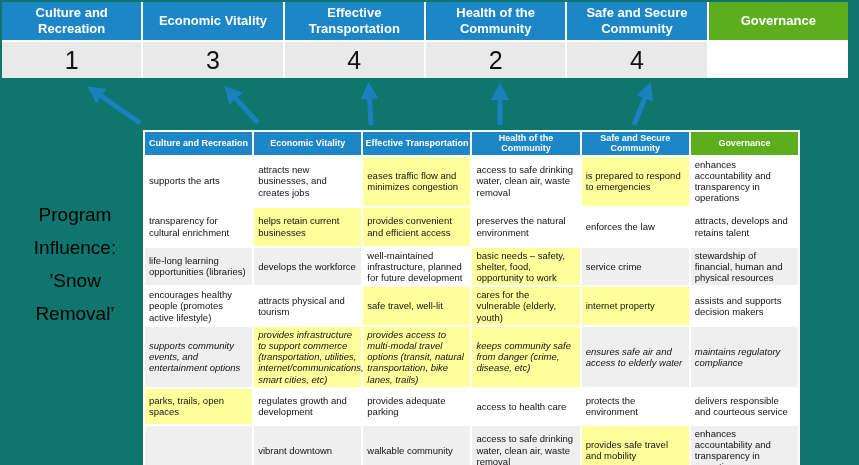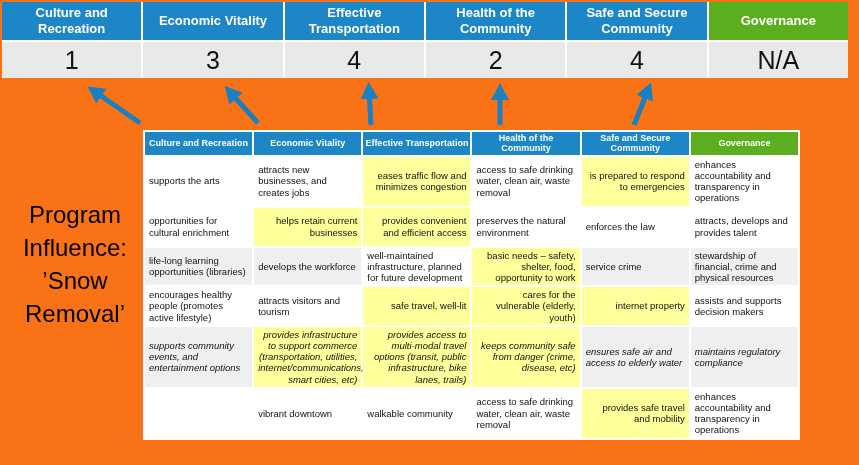--- a/index.html
+++ b/index.html
@@ -1,17 +1,17 @@
 <!DOCTYPE html>
 <html style="--blue: #1d86c6; --green: #5cae1f; --yellow: #ffff9c; --band: #efefef; --scorebg: #e9e9e9; --arrow: #1b7fc0;"><head>
 <meta charset="utf-8">
 <style>
   html,body { margin:0; padding:0; background:#fff; }
   .stage {
-    position:relative; width:859px; height:465px; background:#f97316;
+    position:relative; width:859px; height:465px; background:#0f766e;
     font-family:"Liberation Sans", sans-serif; overflow:hidden;
   }
   
   .summary {
     position:absolute; left:2px; top:2px; width:846px;
     display:grid; grid-template-columns:repeat(6,1fr);
     grid-template-rows:38px 36px; gap:2px; background:#fff;
   }
   .sum-h {
     background:var(--blue); color:#fff; font-weight:bold; font-size:13px;
@@ -23,21 +23,21 @@
     background:var(--scorebg); color:#111; font-size:25px;
     display:flex; align-items:center; justify-content:center;
   }
   
   .arrows { position:absolute; left:0; top:82px; width:859px; height:46px; }
   .arrows line { stroke:var(--arrow); stroke-width:5; }
   .arrows marker path { fill:var(--arrow); }
   
   .title {
     position:absolute; left:0; top:198px; width:150px; text-align:center;
-    font-size:24px; line-height:33px; color:#000; white-space:pre-line;
+    font-size:19px; line-height:33px; color:#000; white-space:pre-line;
   }
   
   .matrix {
     position:absolute; left:143px; top:130px; width:657px;
     border-collapse:separate; border-spacing:2px; table-layout:fixed;
     background:#fff;
   }
   .matrix th {
     background:var(--blue); color:#fff; font-weight:bold; font-size:9px;
     line-height:1.15; height:20px; text-align:center; vertical-align:middle;
@@ -45,21 +45,21 @@
   }
   .matrix th.green { background:var(--green); }
   .matrix td {
     font-size:9.5px; line-height:1.18; color:#111; vertical-align:middle;
     padding:2px 4px; background:#fff;
   }
   .matrix tbody tr:nth-child(3) td,
   .matrix tbody tr:nth-child(5) td,
   .matrix tbody tr:nth-child(7) td { background:var(--band); }
   .matrix td.wt { background:#fff !important;margin-top:12px; }
-  .matrix td.hl { background:var(--yellow) !important;text-align:right; }
+  .matrix td.hl { background:var(--yellow) !important; }
   .matrix tbody tr:nth-child(1) td { height:34px; }
   .matrix tbody tr:nth-child(2) td { height:34px; }
   .matrix tbody tr:nth-child(3) td { height:33px; }
   .matrix tbody tr:nth-child(4) td { height:29px; }
   .matrix tbody tr:nth-child(5) td { height:55px;font-style:italic; }
   .matrix tbody tr:nth-child(6) td { height:31px; }
   .matrix tbody tr:nth-child(7) td { height:39px; }
   .matrix tbody tr:nth-child(8) td { height:32px; }
 </style>
 </head>
@@ -72,21 +72,20 @@
       <div class="sum-h">Economic Vitality</div>
       <div class="sum-h">Effective Transportation</div>
       <div class="sum-h">Health of the Community</div>
       <div class="sum-h">Safe and Secure Community</div>
       <div class="sum-h green">Governance</div>
       <div class="sum-s">1</div>
       <div class="sum-s">3</div>
       <div class="sum-s">4</div>
       <div class="sum-s">2</div>
       <div class="sum-s">4</div>
-      <div class="sum-s">N/A</div>
     </div>
 
   <svg class="arrows" viewBox="0 0 859 46" xmlns="http://www.w3.org/2000/svg">
     <defs>
       <marker id="ah" markerWidth="3.6" markerHeight="3.6" refX="1.8" refY="1.8" orient="auto">
         <path d="M0,0 L3.4,1.8 L0,3.6 Z"></path>
       </marker>
     </defs>
     <line x1="140" y1="41" x2="94" y2="9" marker-end="url(#ah)"></line>
     <line x1="258" y1="41" x2="230" y2="10" marker-end="url(#ah)"></line>
@@ -114,50 +113,58 @@
     <tbody>
         <tr>
           <td class="">supports the arts</td>
           <td class="">attracts new businesses, and creates jobs</td>
           <td class="hl">eases traffic flow and minimizes congestion</td>
           <td class="">access to safe drinking water, clean air, waste removal</td>
           <td class="hl">is prepared to respond to emergencies</td>
           <td class="">enhances accountability and transparency in operations</td>
         </tr>
         <tr>
-          <td class="">opportunities for cultural enrichment</td>
+          <td class="">transparency for cultural enrichment</td>
           <td class="hl">helps retain current businesses</td>
           <td class="hl">provides convenient and efficient access</td>
           <td class="">preserves the natural environment</td>
           <td class="">enforces the law</td>
-          <td class="">attracts, develops and provides talent</td>
+          <td class="">attracts, develops and retains talent</td>
         </tr>
         <tr>
           <td class="">life-long learning opportunities (libraries)</td>
           <td class="">develops the workforce</td>
           <td class="wt">well-maintained infrastructure, planned for future development</td>
           <td class="hl">basic needs – safety, shelter, food, opportunity to work</td>
           <td class="">service crime</td>
-          <td class="">stewardship of financial, crime and physical resources</td>
+          <td class="">stewardship of financial, human and physical resources</td>
         </tr>
         <tr>
           <td class="">encourages healthy people (promotes active lifestyle)</td>
-          <td class="">attracts visitors and tourism</td>
+          <td class="">attracts physical and tourism</td>
           <td class="hl">safe travel, well-lit</td>
           <td class="hl">cares for the vulnerable (elderly, youth)</td>
           <td class="hl">internet property</td>
           <td class="">assists and supports decision makers</td>
         </tr>
         <tr>
           <td class="">supports community events, and entertainment options</td>
           <td class="hl">provides infrastructure to support commerce (transportation, utilities, internet/communications, smart cities, etc)</td>
-          <td class="hl">provides access to multi-modal travel options (transit, public infrastructure, bike lanes, trails)</td>
+          <td class="hl">provides access to multi-modal travel options (transit, natural transportation, bike lanes, trails)</td>
           <td class="hl">keeps community safe from danger (crime, disease, etc)</td>
           <td class="">ensures safe air and access to elderly water</td>
           <td class="">maintains regulatory compliance</td>
+        </tr>
+        <tr>
+          <td class="hl">parks, trails, open spaces</td>
+          <td class="">regulates growth and development</td>
+          <td class="">provides adequate parking</td>
+          <td class="">access to health care</td>
+          <td class="">protects the environment</td>
+          <td class="">delivers responsible and courteous service</td>
         </tr>
         <tr>
           <td class=""></td>
           <td class="">vibrant downtown</td>
           <td class="">walkable community</td>
           <td class="">access to safe drinking water, clean air, waste removal</td>
           <td class="hl">provides safe travel and mobility</td>
           <td class="">enhances accountability and transparency in operations</td>
         </tr>
       </tbody>

